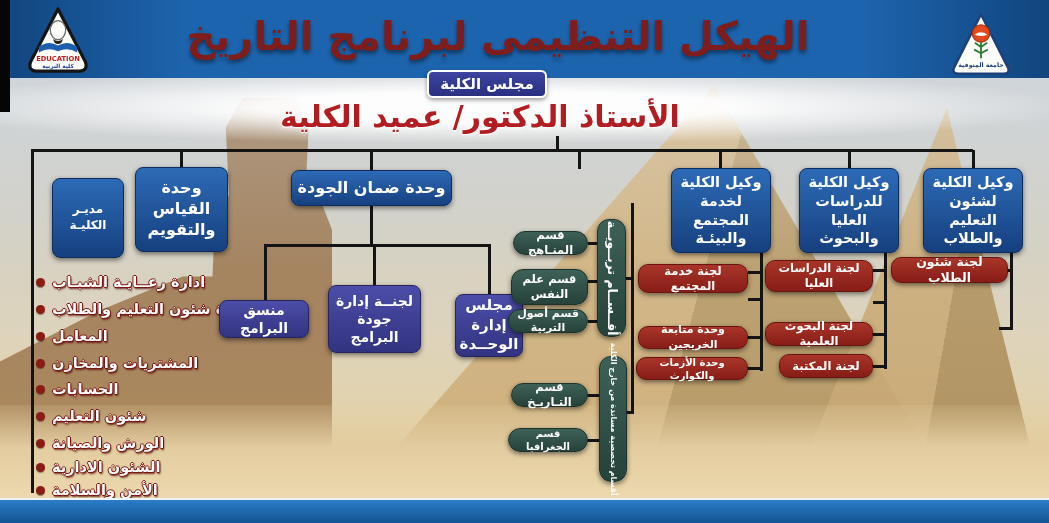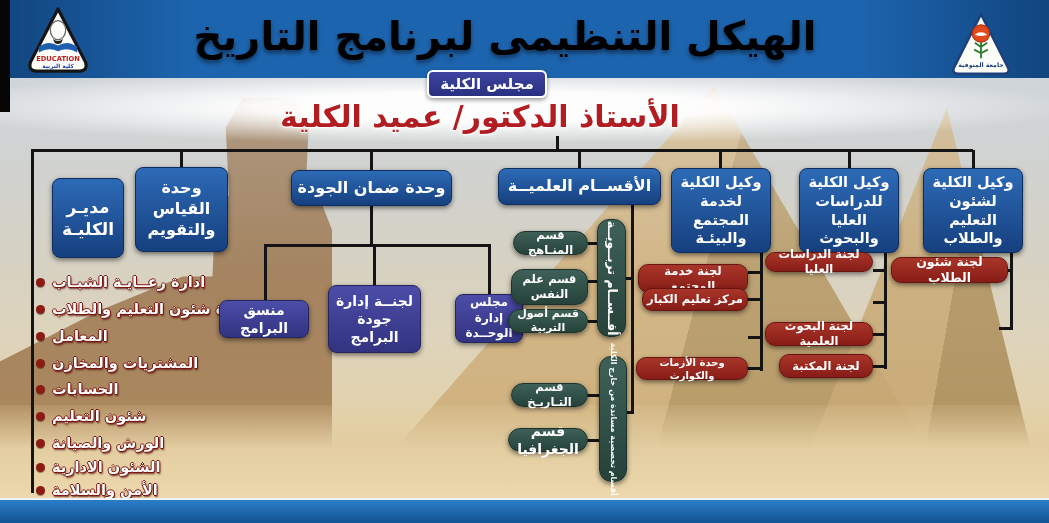--- a/index.html
+++ b/index.html
@@ -20,22 +20,22 @@
   .sand{position:absolute;left:0;bottom:23px;width:100%;height:95px;
         background:linear-gradient(180deg,rgba(226,205,158,.15),#e2cc9f 45%,#edd9ae);}
   .haze{position:absolute;top:78px;left:0;right:0;bottom:23px;
         background:linear-gradient(180deg,rgba(235,235,232,.40),rgba(242,230,202,.12) 45%,rgba(242,230,202,0));}
   .wash{position:absolute;top:78px;left:0;right:0;height:64px;
         background:radial-gradient(ellipse at 47% 45%,rgba(255,255,255,.95) 30%,rgba(255,255,255,0) 75%);}
   
   .banner{position:absolute;top:0;left:0;right:0;height:78px;
         background:linear-gradient(90deg,#11457e,#1d64ae 18%,#1d64ae 82%,#11457e);}
   .edge{position:absolute;left:0;top:0;width:10px;height:112px;background:#050505;}
-  .title{position:absolute;top:13px;left:155px;width:700px;text-align:center;direction:rtl;
-        font-size:40px;font-weight:bold;color:#000000;text-shadow:0 3px 4px rgba(0,0,0,.45);}
+  .title{position:absolute;top:13px;left:148px;width:700px;text-align:center;direction:rtl;
+        font-size:40px;font-weight:bold;color:#7f1d1d;text-shadow:0 3px 4px rgba(0,0,0,.45);}
   .logo{position:absolute;}
   .badge{position:absolute;left:427px;top:70px;width:116px;height:24px;direction:rtl;
         background:linear-gradient(180deg,#3c44a0,#2a3080);border:2px solid #fff;border-radius:6px;
         box-shadow:0 2px 4px rgba(0,0,0,.4);color:#fff;font-size:15px;font-weight:bold;
         display:flex;align-items:center;justify-content:center;}
   .dean{position:absolute;top:99px;left:120px;width:720px;text-align:center;direction:rtl;
         font-size:30px;font-weight:bold;color:#b21d22;
         text-shadow:0 0 8px #fff,0 0 3px #fff,0 1px 0 rgba(255,255,255,.9);}
   
   .ln{position:absolute;background:#141414;}
@@ -128,26 +128,25 @@
   <div class="ln" style="left:884px;top:251px;width:3px;height:118px"></div>
   <div class="ln" style="left:873px;top:269px;width:13px;height:3px"></div>
   <div class="ln" style="left:873px;top:301px;width:13px;height:3px"></div>
   <div class="ln" style="left:873px;top:333px;width:13px;height:3px"></div>
   <div class="ln" style="left:873px;top:365px;width:13px;height:3px"></div>
 
   <div class="ln" style="left:1010px;top:251px;width:3px;height:79px"></div>
   <div class="ln" style="left:1004px;top:269px;width:9px;height:3px"></div>
   <div class="ln" style="left:999px;top:327px;width:14px;height:3px"></div>
 
-  <div class="node blue" style="left:52px;top:178px;width:72px;height:80px;font-size:17px">مديـر
+  <div class="node blue" style="left:52px;top:178px;width:72px;height:80px;font-size:12px">مديـر
 الكليـة</div>
   <div class="node blue" style="left:135px;top:167px;width:93px;height:85px;font-size:16px">وحدة القياس
 والتقويم</div>
   <div class="node blue" style="left:291px;top:170px;width:161px;height:36px;font-size:16px">وحدة ضمان الجودة</div>
-  <div class="node blue" style="left:498px;top:168px;width:163px;height:37px;font-size:16px">الأقســام العلميــة</div>
   <div class="node blue" style="left:671px;top:168px;width:100px;height:85px;font-size:14.5px">وكيل الكلية
 لخدمة المجتمع
 والبيئـة</div>
   <div class="node blue" style="left:799px;top:168px;width:100px;height:85px;font-size:14.5px">وكيل الكلية
 للدراسات العليا
 والبحوث</div>
   <div class="node blue" style="left:923px;top:168px;width:100px;height:85px;font-size:14.5px">وكيل الكلية
 لشئون التعليم
 والطلاب</div>
 
@@ -184,35 +183,35 @@
       <span class="txt">الشئون الادارية</span>
     </div>
   <div class="dir-item" style="top:482px">
       <span class="dot"></span>
       <span class="txt">الأمن والسلامة</span>
     </div>
 
   <div class="node indigo" style="left:219px;top:300px;width:90px;height:38px;font-size:14px">منسق البرامج</div>
   <div class="node indigo" style="left:328px;top:285px;width:93px;height:68px;font-size:14px">لجنــة إدارة
 جودة البرامج</div>
-  <div class="node indigo" style="left:455px;top:294px;width:68px;height:49px;font-size:12px">مجلس إدارة
+  <div class="node indigo" style="left:455px;top:294px;width:68px;height:63px;font-size:15px">مجلس إدارة
 الوحــدة</div>
 
   <div class="node teal" style="left:513px;top:231px;width:75px;height:24px;font-size:11.5px">قسم المنـاهج</div>
   <div class="node teal" style="left:511px;top:269px;width:77px;height:36px;font-size:11.5px">قسم علم النفس</div>
   <div class="node teal" style="left:508px;top:309px;width:80px;height:24px;font-size:11px">قسم أصول التربية</div>
   <div class="node teal pill-rot" style="left:597px;top:219px;width:29px;height:118px;font-size:12.5px"><span>أقــســام تربــويــة</span></div>
   <div class="node teal" style="left:511px;top:383px;width:77px;height:24px;font-size:11.5px">قسم التـاريـخ</div>
-  <div class="node teal" style="left:508px;top:428px;width:80px;height:24px;font-size:14px">قسم الجغرافيا</div>
+  <div class="node teal" style="left:508px;top:428px;width:80px;height:24px;font-size:10px">قسم الجغرافيا</div>
   <div class="node teal pill-rot" style="left:599px;top:356px;width:28px;height:126px;font-size:8px"><span>أقسام تخصصية مساندة من خارج الكلية</span></div>
 
   <div class="node red" style="left:638px;top:264px;width:110px;height:29px;font-size:11.5px">لجنة خدمة المجتمع</div>
-  <div class="node red" style="left:642px;top:288px;width:106px;height:23px;font-size:11.5px">مركز تعليم الكبار</div>
+  <div class="node red" style="left:638px;top:326px;width:110px;height:23px;font-size:11px">وحدة متابعة الخريجين</div>
   <div class="node red" style="left:636px;top:357px;width:112px;height:23px;font-size:10px">وحدة الأزمات والكوارث</div>
 
-  <div class="node red" style="left:765px;top:252px;width:108px;height:20px;font-size:11.5px">لجنة الدراسات العليا</div>
+  <div class="node red" style="left:765px;top:260px;width:108px;height:32px;font-size:11.5px">لجنة الدراسات العليا</div>
   <div class="node red" style="left:765px;top:322px;width:108px;height:24px;font-size:11.5px">لجنة البحوث العلمية</div>
   <div class="node red" style="left:779px;top:354px;width:94px;height:24px;font-size:11.5px">لجنة المكتبة</div>
 
   <div class="node red" style="left:891px;top:257px;width:117px;height:26px;font-size:12.5px">لجنة شئون الطلاب</div>
 
   <div class="footer"></div>
 </div>
 
 </body></html>

